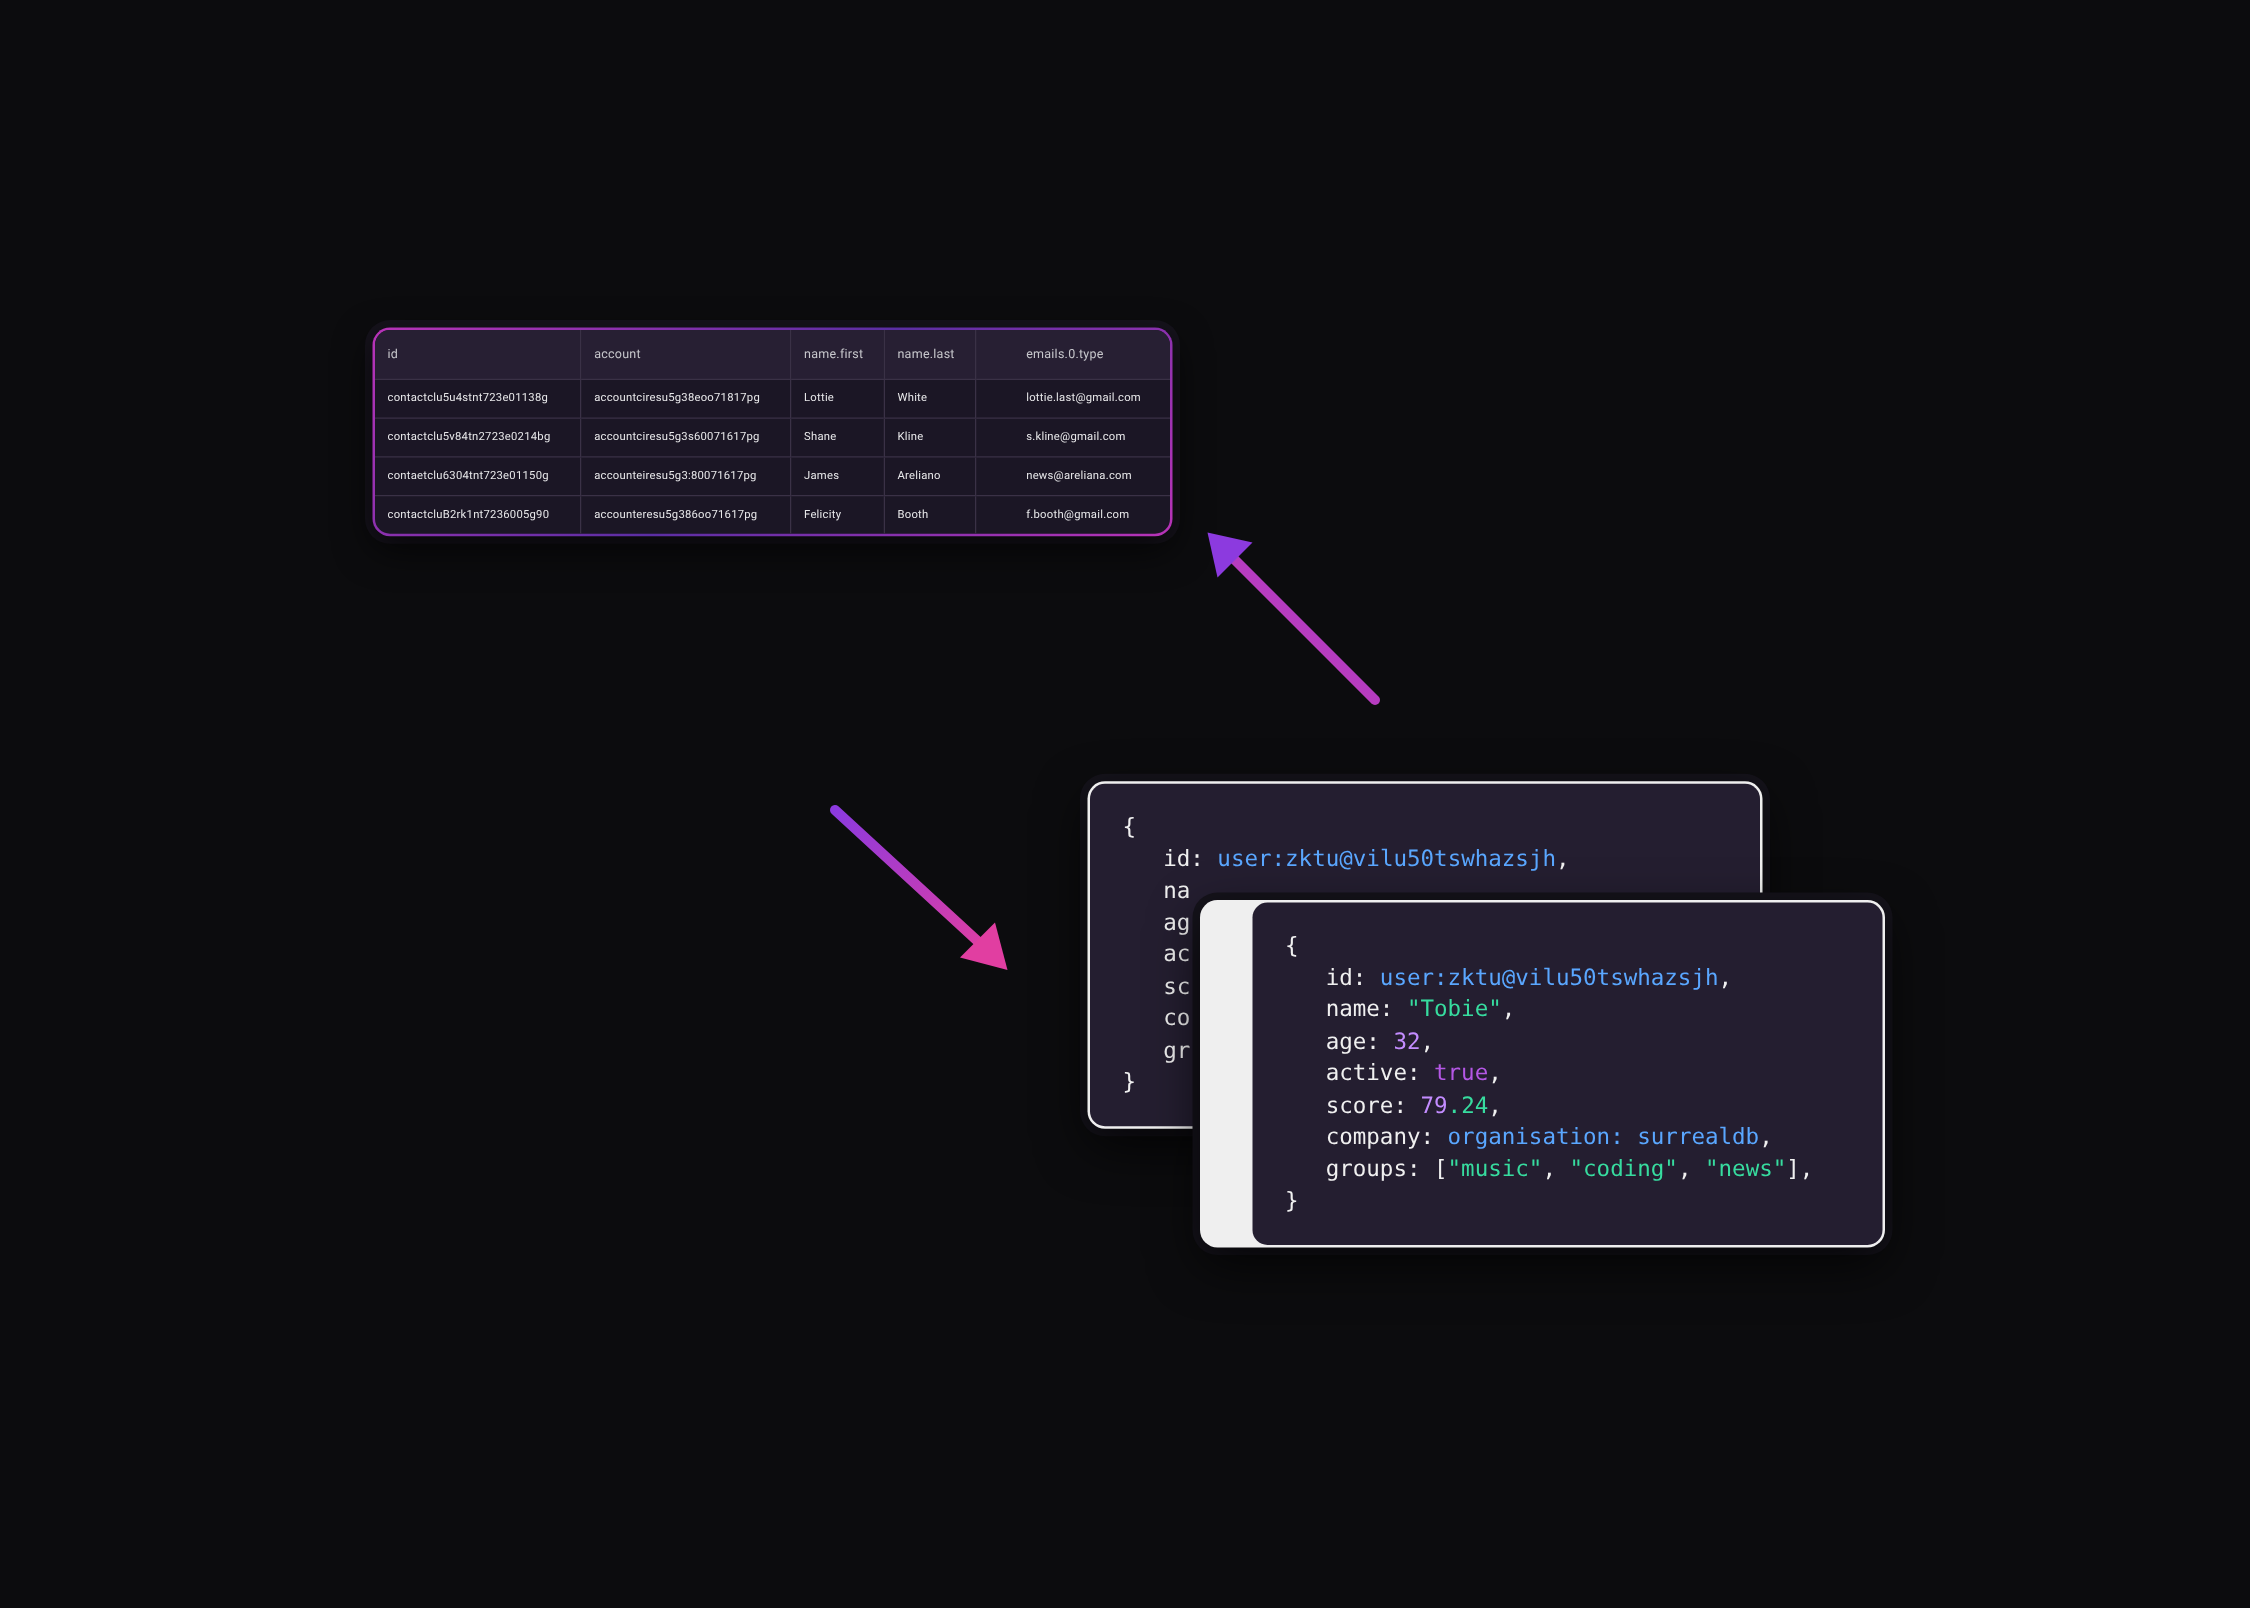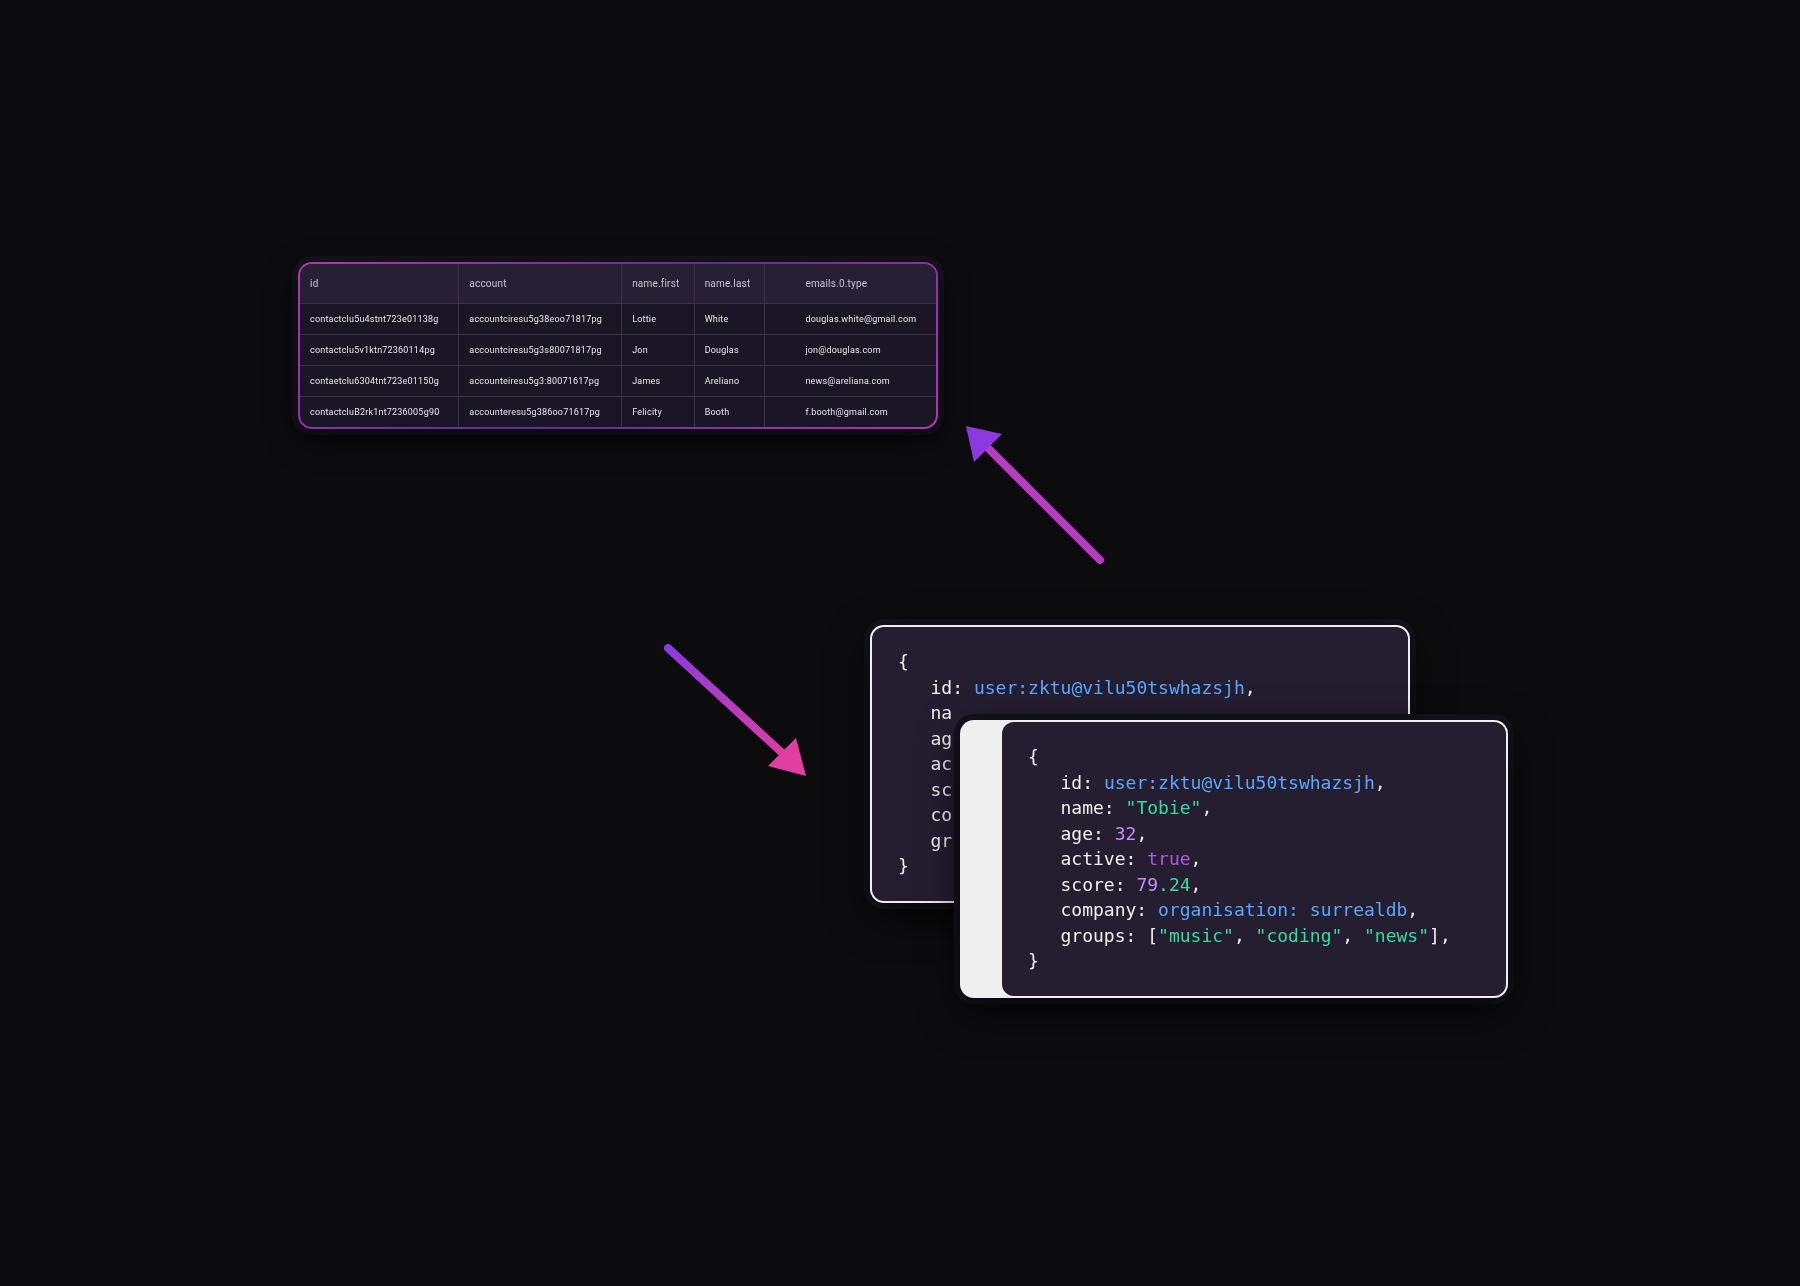--- a/index.html
+++ b/index.html
@@ -114,28 +114,28 @@
           <th>name.last</th>
           <th>emails.0.type</th>
         </tr>
       </thead>
       <tbody>
         <tr>
           <td>contactclu5u4stnt723e01138g</td>
           <td>accountciresu5g38eoo71817pg</td>
           <td>Lottie</td>
           <td>White</td>
-          <td>douglas.white@gmail.com</td>
+          <td>lottie.last@gmail.com</td>
         </tr>
         <tr>
-          <td>contactclu5v1ktn72360114pg</td>
-          <td>accountciresu5g3s80071817pg</td>
-          <td>Jon</td>
-          <td>Douglas</td>
-          <td>jon@douglas.com</td>
+          <td>contactclu5v84tn2723e0214bg</td>
+          <td>accountciresu5g3s60071617pg</td>
+          <td>Shane</td>
+          <td>Kline</td>
+          <td>s.kline@gmail.com</td>
         </tr>
         <tr>
           <td>contaetclu6304tnt723e01150g</td>
           <td>accounteiresu5g3:80071617pg</td>
           <td>James</td>
           <td>Areliano</td>
           <td>news@areliana.com</td>
         </tr>
         <tr>
           <td>contactcluB2rk1nt7236005g90</td>

